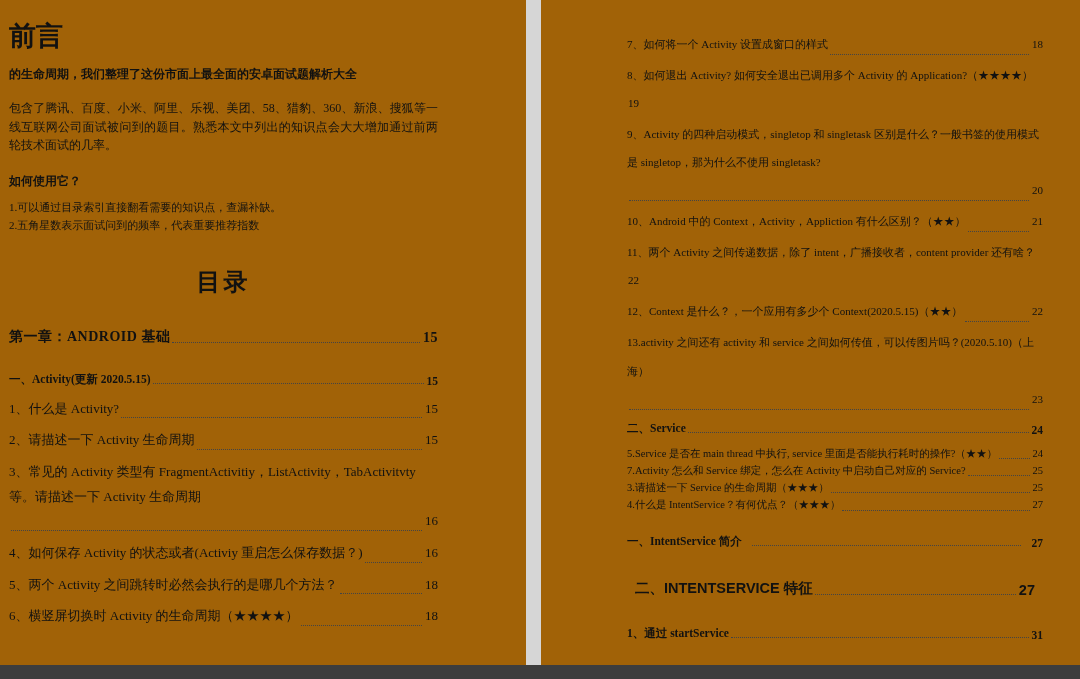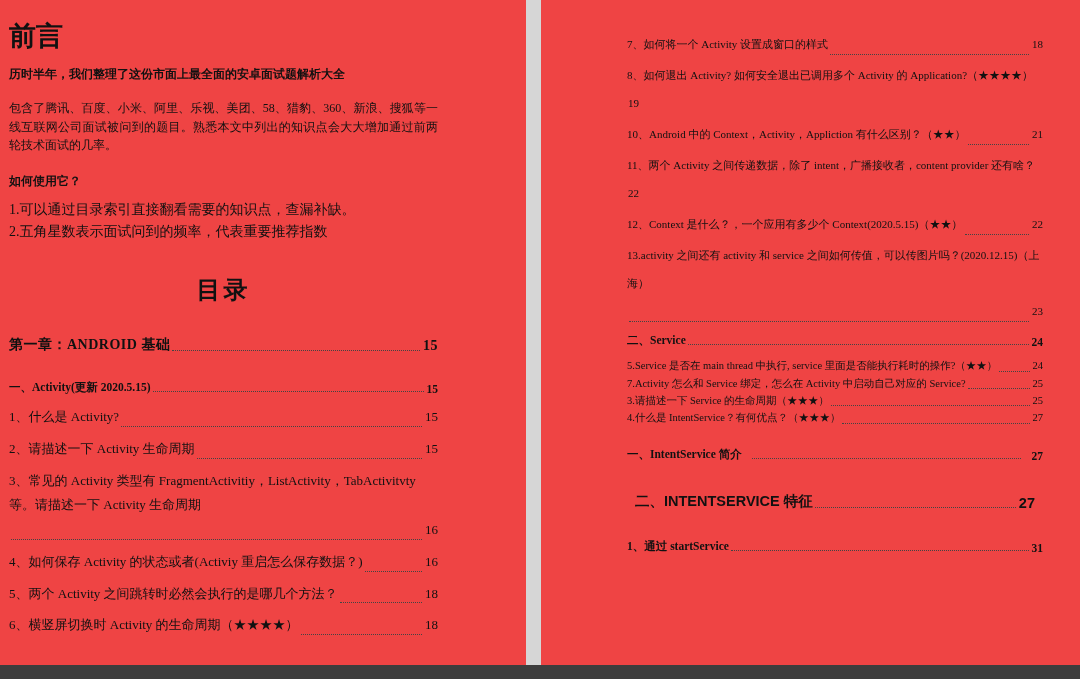--- a/index.html
+++ b/index.html
@@ -2,32 +2,32 @@
 <html><head>
 <meta charset="utf-8">
 <style>
   * { margin:0; padding:0; box-sizing:border-box; }
   html,body { width:1080px; height:679px; overflow:hidden; }
   body {
     font-family: "Liberation Serif", "DejaVu Serif", serif;
     background:#e9e9e9; color:#111;
   }
   .viewport { display:flex; height:665px; }
-  .page { background:#ef4444; height:100%; overflow:hidden; }
+  .page { background:#a16207; height:100%; overflow:hidden; }
   .page-left  { width:526px; padding:14px 88px 0 9px; }
   .gutter     { width:15px; background:#d6d6d6; }
   .page-right { flex:1; padding:30px 37px 12px 86px; }
   .bottom-bar { height:14px; background:#3d3d3d; }
 
   
   .preface-title { font-size:27px; font-weight:700; margin:4px 0 12px; }
   .preface-lead  { font-size:12px; font-weight:700; margin:0 0 16px; }
   .preface-body  { font-size:12px; line-height:1.55; text-align:justify; margin:0 0 18px; }
   .usage-title   { font-size:12px; font-weight:700; margin:16px 0 10px; }
-  .usage-line    { font-size:14px; line-height:1.45; margin:0 0 2px; }
+  .usage-line    { font-size:11px; line-height:1.45; margin:0 0 2px; }
   .toc-title {
     text-align:center; font-size:24px; font-weight:700; letter-spacing:3px;
     font-family:"Liberation Sans","DejaVu Sans",sans-serif; margin:32px 0 30px;
   }
 
   
   .toc-row { display:flex; flex-wrap:wrap; align-items:flex-end; font-size:11px; }
   .toc-label { min-width:0; }
   .leader { flex:1 1 12px; min-width:10px; border-bottom:1px dotted #444; margin:0 2px 3px; }
   .toc-page { white-space:nowrap; padding-left:1px; }
@@ -43,21 +43,21 @@
                 font-family:"Liberation Sans","DejaVu Sans",sans-serif; }
   .s-boldspaced { font-weight:700; font-size:11.5px; margin:0 0 27px; }
 </style>
 </head>
 <body>
 
 <div class="viewport">
 
   <div class="page page-left">
     <h1 class="preface-title">前言</h1>
-    <p class="preface-lead">历时半年，我们整理了这份市面上最全面的安卓面试题解析大全</p>
+    <p class="preface-lead">的生命周期，我们整理了这份市面上最全面的安卓面试题解析大全</p>
     <p class="preface-body">包含了腾讯、百度、小米、阿里、乐视、美团、58、猎豹、360、新浪、搜狐等一线互联网公司面试被问到的题目。熟悉本文中列出的知识点会大大增加通过前两轮技术面试的几率。</p>
     <p class="usage-title">如何使用它？</p>
     <p class="usage-line">1.可以通过目录索引直接翻看需要的知识点，查漏补缺。</p>
     <p class="usage-line">2.五角星数表示面试问到的频率，代表重要推荐指数</p>
     <h2 class="toc-title">目录</h2>
     <div class="toc">
         <div class="toc-row s-chapter">
           <span class="toc-label">第一章：ANDROID 基础</span>
           <span class="leader"></span>
           <span class="toc-page">15</span>
@@ -107,35 +107,40 @@
         <div class="toc-row s-spaced">
           <span class="toc-label">7、如何将一个 Activity 设置成窗口的样式</span>
           <span class="leader"></span>
           <span class="toc-page">18</span>
         </div>
         <div class="toc-row s-spaced">
           <span class="toc-label">8、如何退出 Activity? 如何安全退出已调用多个 Activity 的 Application?（★★★★）</span>
           <span class="toc-page">19</span>
         </div>
         <div class="toc-row s-spaced">
+          <span class="toc-label">9、Activity 的四种启动模式，singletop 和 singletask 区别是什么？一般书签的使用模式是 singletop，那为什么不使用 singletask?</span>
+          <span class="leader"></span>
+          <span class="toc-page">20</span>
+        </div>
+        <div class="toc-row s-spaced">
           <span class="toc-label">10、Android 中的 Context，Activity，Appliction 有什么区别？（★★）</span>
           <span class="leader"></span>
           <span class="toc-page">21</span>
         </div>
         <div class="toc-row s-spaced">
           <span class="toc-label">11、两个 Activity 之间传递数据，除了 intent，广播接收者，content provider 还有啥？</span>
           <span class="toc-page">22</span>
         </div>
         <div class="toc-row s-spaced">
           <span class="toc-label">12、Context 是什么？，一个应用有多少个 Context(2020.5.15)（★★）</span>
           <span class="leader"></span>
           <span class="toc-page">22</span>
         </div>
         <div class="toc-row s-spaced two-line">
-          <span class="toc-label">13.activity 之间还有 activity 和 service 之间如何传值，可以传图片吗？(2020.12.15)（上海）</span>
+          <span class="toc-label">13.activity 之间还有 activity 和 service 之间如何传值，可以传图片吗？(2020.5.10)（上海）</span>
           <span class="leader"></span>
           <span class="toc-page">23</span>
         </div>
         <div class="toc-row s-section">
           <span class="toc-label">二、Service</span>
           <span class="leader"></span>
           <span class="toc-page">24</span>
         </div>
         <div class="toc-row s-sub">
           <span class="toc-label">5.Service 是否在 main thread 中执行, service 里面是否能执行耗时的操作?（★★）</span>

